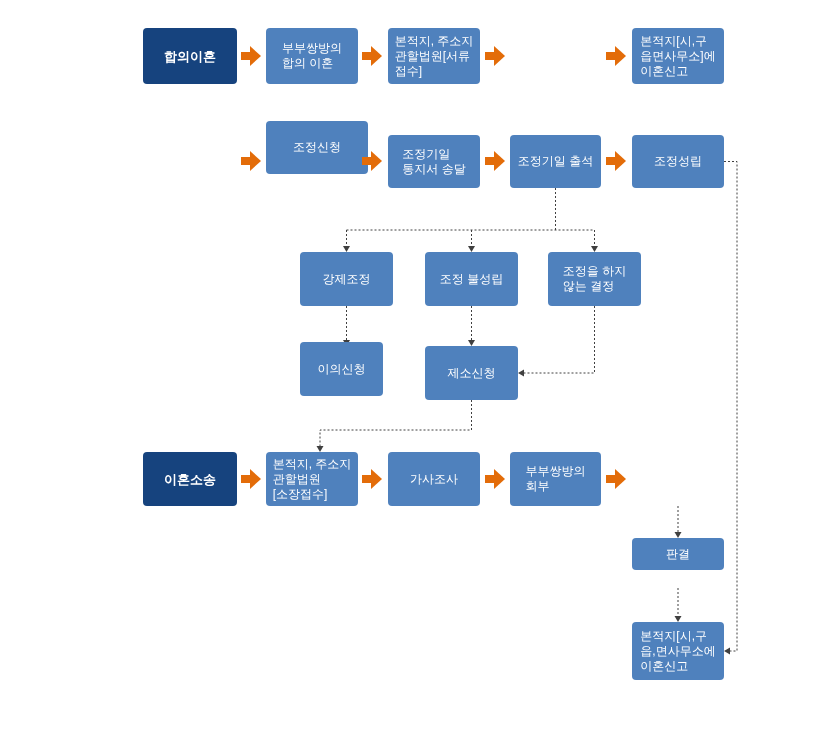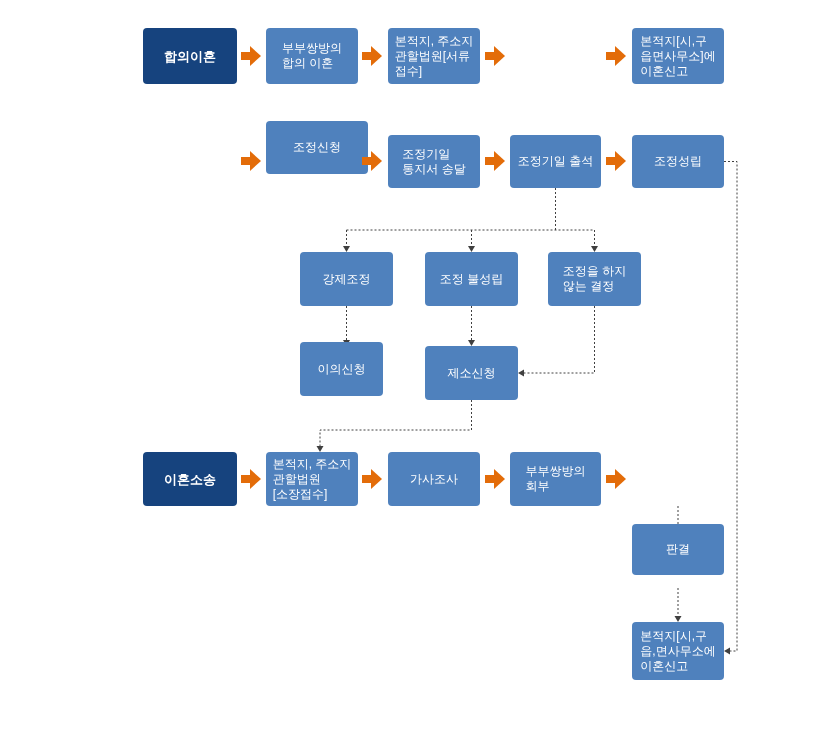--- a/index.html
+++ b/index.html
@@ -150,18 +150,18 @@
       <span class="bar"></span>
       <span class="head"></span>
     </div>
   <div class="node" style="left:510px;top:452px;width:91px;height:54px">부부쌍방의
 회부</div>
   <div class="harrow" style="left:606px;top:469px">
       <span class="bar"></span>
       <span class="head"></span>
     </div>
 
-  <div class="node" style="left:632px;top:524px;width:92px;height:51px">판결</div>
+  <div class="node" style="left:632px;top:538px;width:92px;height:32px">판결</div>
   <div class="node" style="left:632px;top:622px;width:92px;height:58px">본적지[시,구
 읍,면사무소에
 이혼신고</div>
 
 </div>
 
 </body></html>

